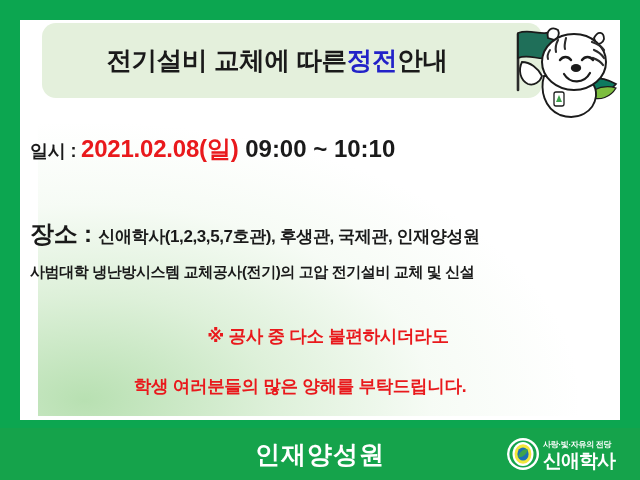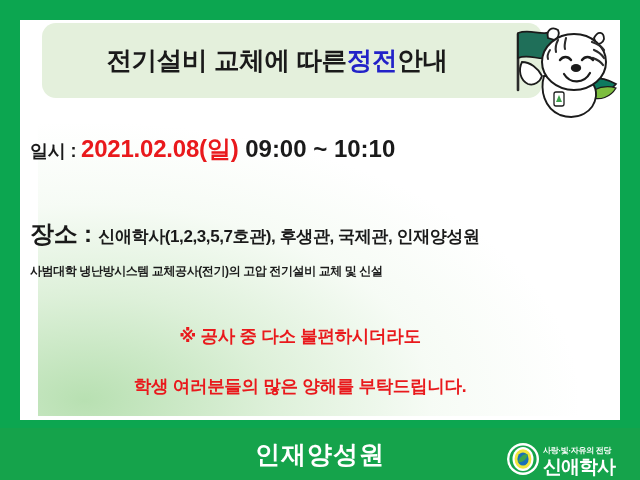--- a/index.html
+++ b/index.html
@@ -100,37 +100,37 @@
     font-weight: bold;
     letter-spacing: -0.2px;
   }
   #line-place .detail {
     font-size: 17px;
     letter-spacing: -0.4px;
   }
   #line-work {
     left: 30px;
     top: 263px;
-    font-size: 12px;
+    font-size: 15px;
     font-weight: bold;
     letter-spacing: -0.4px;
   }
   
   .apology-line {
     position: absolute;
     width: 600px;
     left: 0px;
     text-align: center;
     color: #E9191C;
     font-size: 17.5px;
     font-weight: bold;
     letter-spacing: -0.3px;
     white-space: nowrap;
   }
-  #apology-1 { top: 324px; }
+  #apology-1 { top: 324px; padding-left: 28px; }
   #apology-2 { top: 358px; margin-top: 16px; }
   
   #footer {
     position: absolute;
     left: 0;
     top: 428px;
     width: 640px;
     height: 52px;
     background: #15A34B;
   }
@@ -149,21 +149,21 @@
     letter-spacing: 1px;
     white-space: nowrap;
   }
   #university-logo {
     position: absolute;
     left: 506px;
     top: 432px;
     width: 128px;
     height: 44px;
     display: flex;
-    align-items: flex-end;
+    align-items: center;
   }
   #logo-emblem {
     width: 34px;
     height: 34px;
     flex: 0 0 34px;
   }
   #logo-wordmark {
     margin-left: 3px;
     display: flex;
     flex-direction: column;

